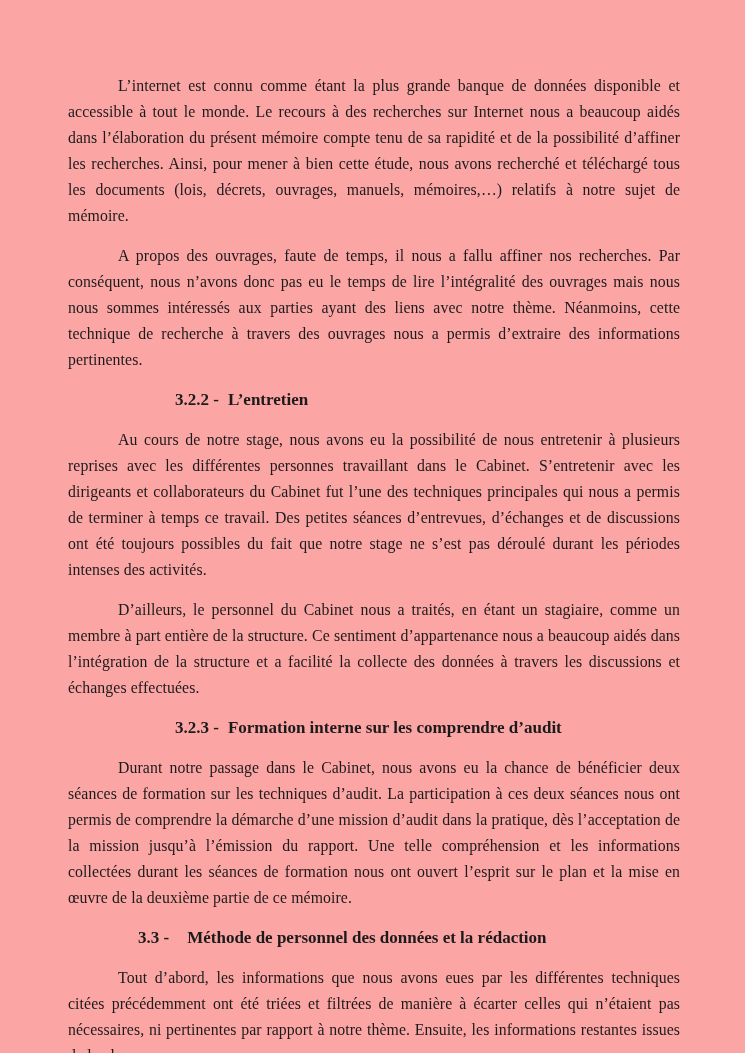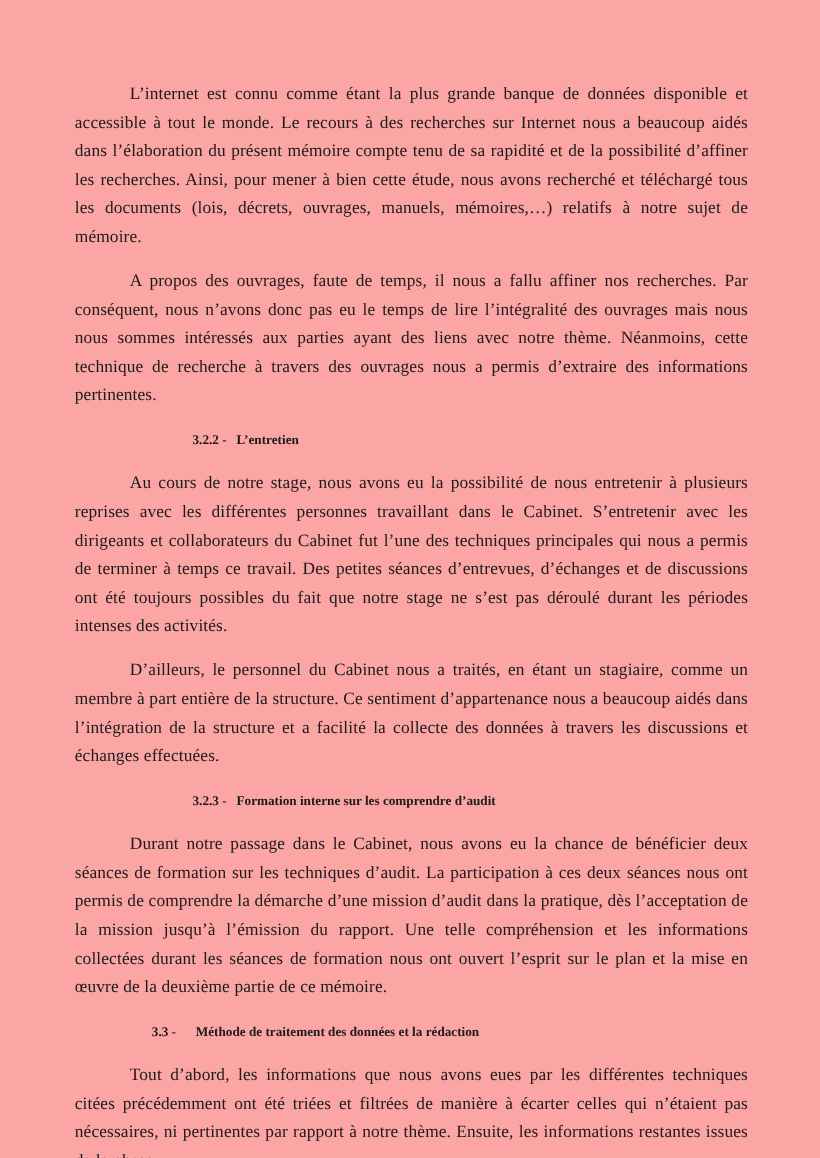--- a/index.html
+++ b/index.html
@@ -27,21 +27,21 @@
     margin: 0 0 14px 0;
     line-height: 26px;
     text-align: justify;
     text-indent: 50px;
     letter-spacing: 0.1px;
   }
   .heading {
     margin: 0 0 14px 0;
     line-height: 26px;
     font-weight: bold;
-    font-size: 12px;
+    font-size: 17px;
     text-align: left;
   }
   .heading.sub { padding-left: 107px; }
   .heading.main { padding-left: 70px; }
   .heading .h-num { margin-right: 9px; }
   .heading.main .h-num { margin-right: 18px; margin-top: 40px; }
 </style>
 </head>
 <body>
 
@@ -60,20 +60,20 @@
 
     <p class="para">D’ailleurs, le personnel du Cabinet nous a traités, en étant un stagiaire, comme un membre à part entière de la structure. Ce sentiment d’appartenance nous a beaucoup aidés dans l’intégration de la structure et a facilité la collecte des données à travers les discussions et échanges effectuées.</p>
 
     <h3 class="heading sub">
       <span class="h-num">3.2.3 -</span><span class="h-text">Formation interne sur les comprendre d’audit</span>
     </h3>
 
     <p class="para">Durant notre passage dans le Cabinet, nous avons eu la chance de bénéficier deux séances de formation sur les techniques d’audit. La participation à ces deux séances nous ont permis de comprendre la démarche d’une mission d’audit dans la pratique, dès l’acceptation de la mission jusqu’à l’émission du rapport. Une telle compréhension et les informations collectées durant les séances de formation nous ont ouvert l’esprit sur le plan et la mise en œuvre de la deuxième partie de ce mémoire.</p>
 
     <h3 class="heading main">
-      <span class="h-num">3.3 -</span><span class="h-text">Méthode de traitement des données et la rédaction</span>
+      <span class="h-num">3.3 -</span><span class="h-text">Méthode de personnel des données et la rédaction</span>
     </h3>
 
     <p class="para">Tout d’abord, les informations que nous avons eues par les différentes techniques citées précédemment ont été triées et filtrées de manière à écarter celles qui n’étaient pas nécessaires, ni pertinentes par rapport à notre thème. Ensuite, les informations restantes issues de la phase</p>
 
   </div>
 
 </div>
 
 </body></html>

